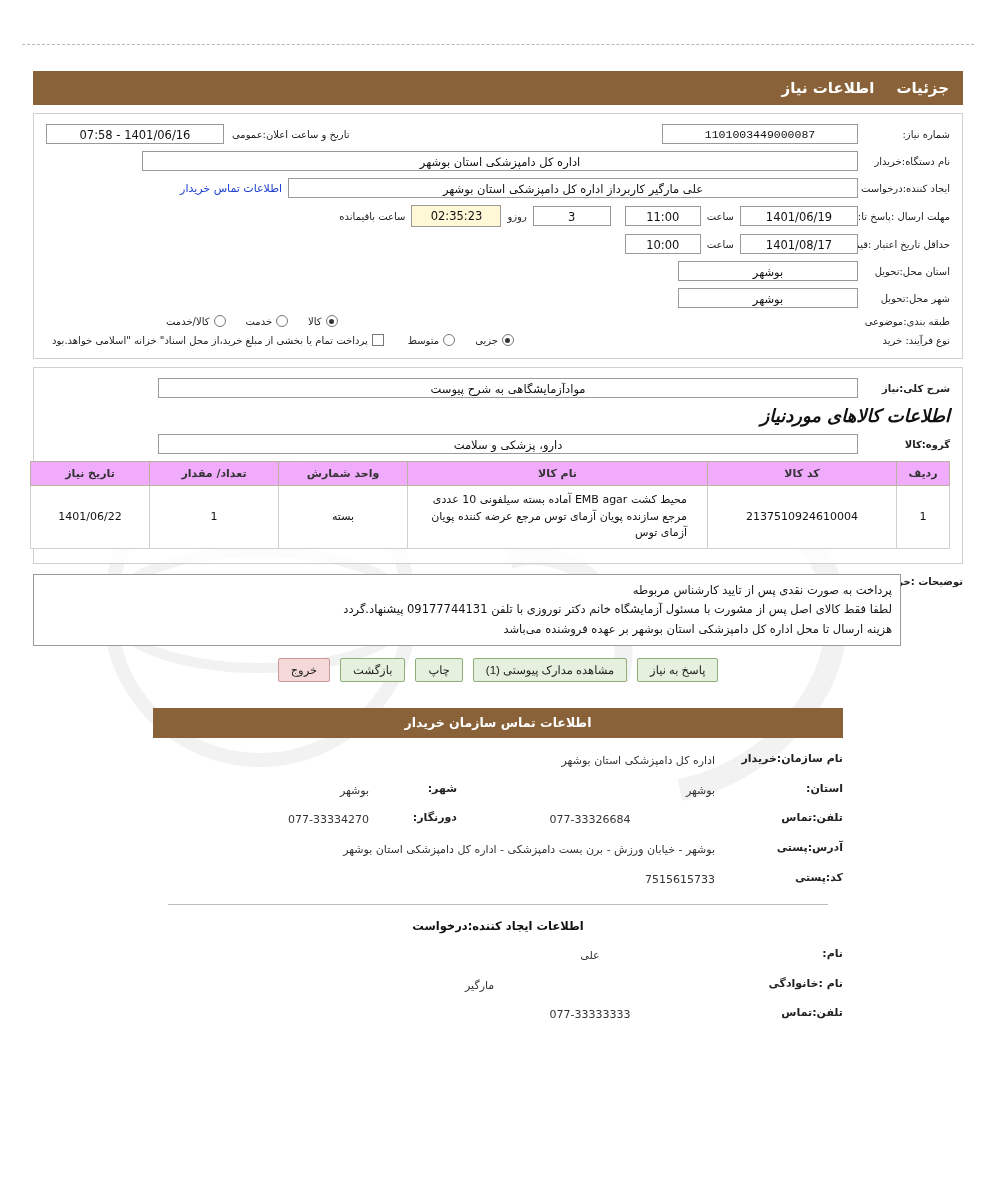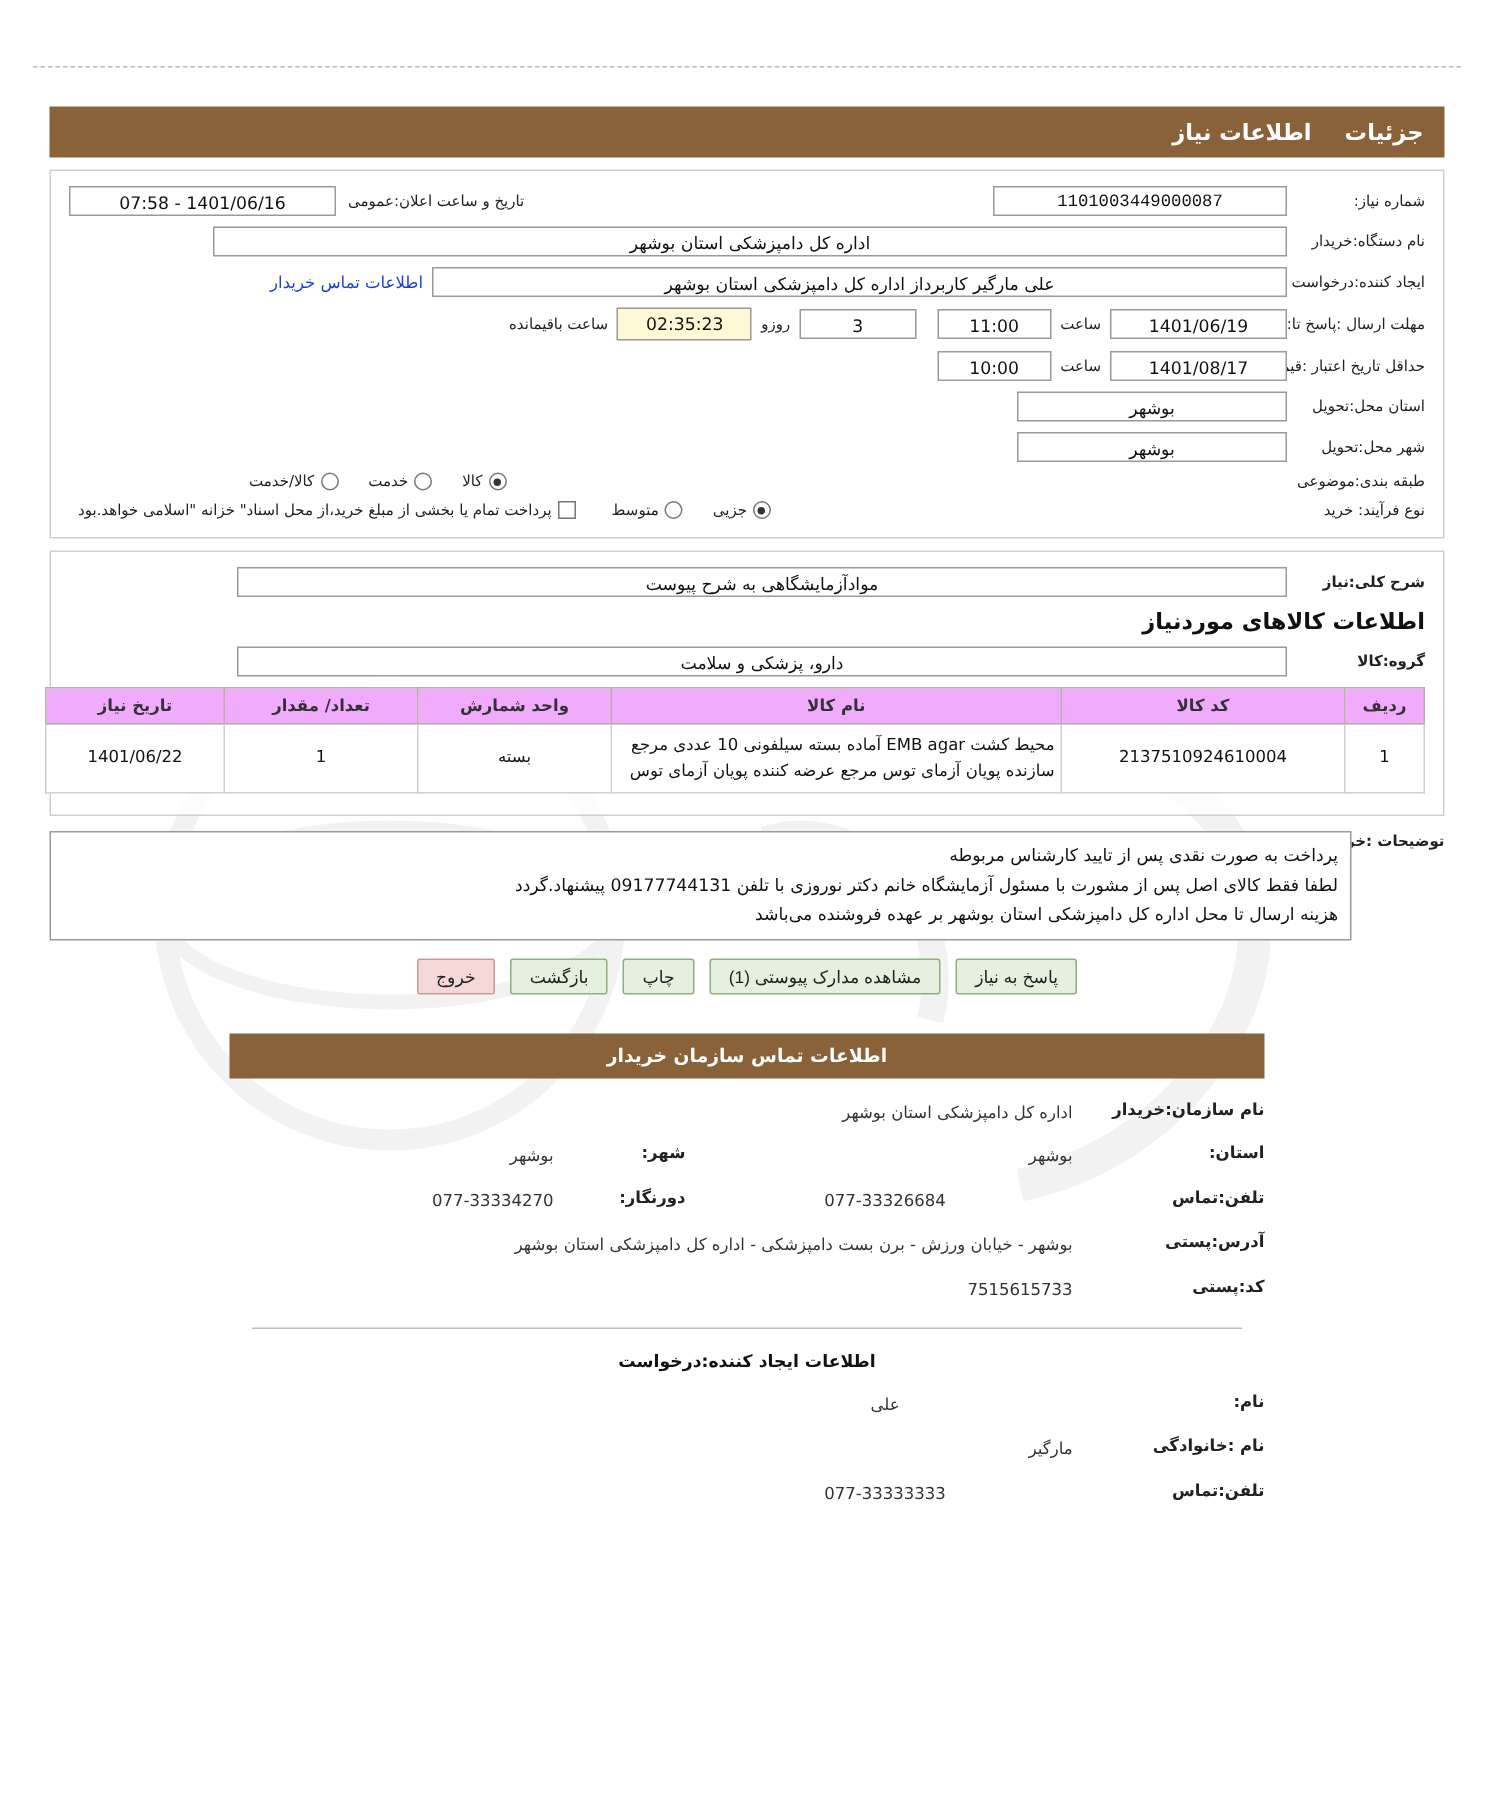--- a/index.html
+++ b/index.html
@@ -130,23 +130,24 @@
   .radio.checked::after {
     content: "";
     position: absolute;
     top: 2.5px; left: 2.5px;
     width: 5px; height: 5px;
     background: #333;
     border-radius: 50%;
   }
 
   .section-title {
-    font-size: 15px;
+    font-size: 18px;
     font-weight: bold;
     margin: 6px 0 8px 0;
+    font-style: italic;
   }
 
   table.goods {
     width: 920px;
     border-collapse: collapse;
     margin: 4px auto 0 auto;
     background: #fff;
   }
   table.goods th {
     background: #f0abfc;
@@ -363,21 +364,21 @@
             <th>نام کالا</th>
             <th style="width:120px;">واحد شمارش</th>
             <th style="width:120px;">تعداد/ مقدار</th>
             <th style="width:110px;">تاریخ نیاز</th>
           </tr>
         </thead>
         <tbody>
           <tr>
             <td>1</td>
             <td>2137510924610004</td>
-            <td style="text-align:right; padding-right:4px;">محیط کشت EMB agar آماده بسته سیلفونی 10 عددی مرجع سازنده پویان آزمای توس مرجع عرضه کننده پویان آزمای توس</td>
+            <td style="text-align:right; padding-right:20px;">محیط کشت EMB agar آماده بسته سیلفونی 10 عددی مرجع سازنده پویان آزمای توس مرجع عرضه کننده پویان آزمای توس</td>
             <td>بسته</td>
             <td>1</td>
             <td>1401/06/22</td>
           </tr>
         </tbody>
       </table>
     </div>
 
     <div style="margin:10px 33px 0 33px; display:flex; align-items:flex-start;">
       <span class="lbl" style="width:62px; font-weight:bold; text-align:right; line-height:1.5;">توضیحات :خریدار</span>
@@ -433,21 +434,21 @@
 
     <div class="center-title">اطلاعات ایجاد کننده:درخواست</div>
 
     <div class="info-block">
       <div class="info-row">
         <span class="info-lbl" style="width:120px; text-align:right;">نام:</span>
         <span class="info-val" style="width:250px; text-align:center;">علی</span>
       </div>
       <div class="info-row">
         <span class="info-lbl" style="width:120px; text-align:right;">نام :خانوادگی</span>
-        <span class="info-val" style="width:250px; text-align:right;">مارگیر</span>
+        <span class="info-val" style="width:250px; text-align:left;">مارگیر</span>
       </div>
       <div class="info-row">
         <span class="info-lbl" style="width:120px; text-align:right;">تلفن:تماس</span>
         <span class="info-val" style="width:250px; text-align:center; direction:ltr;">077-33333333</span>
       </div>
     </div>
 
     <div style="height:30px;"></div>
   </div>
 </div>

